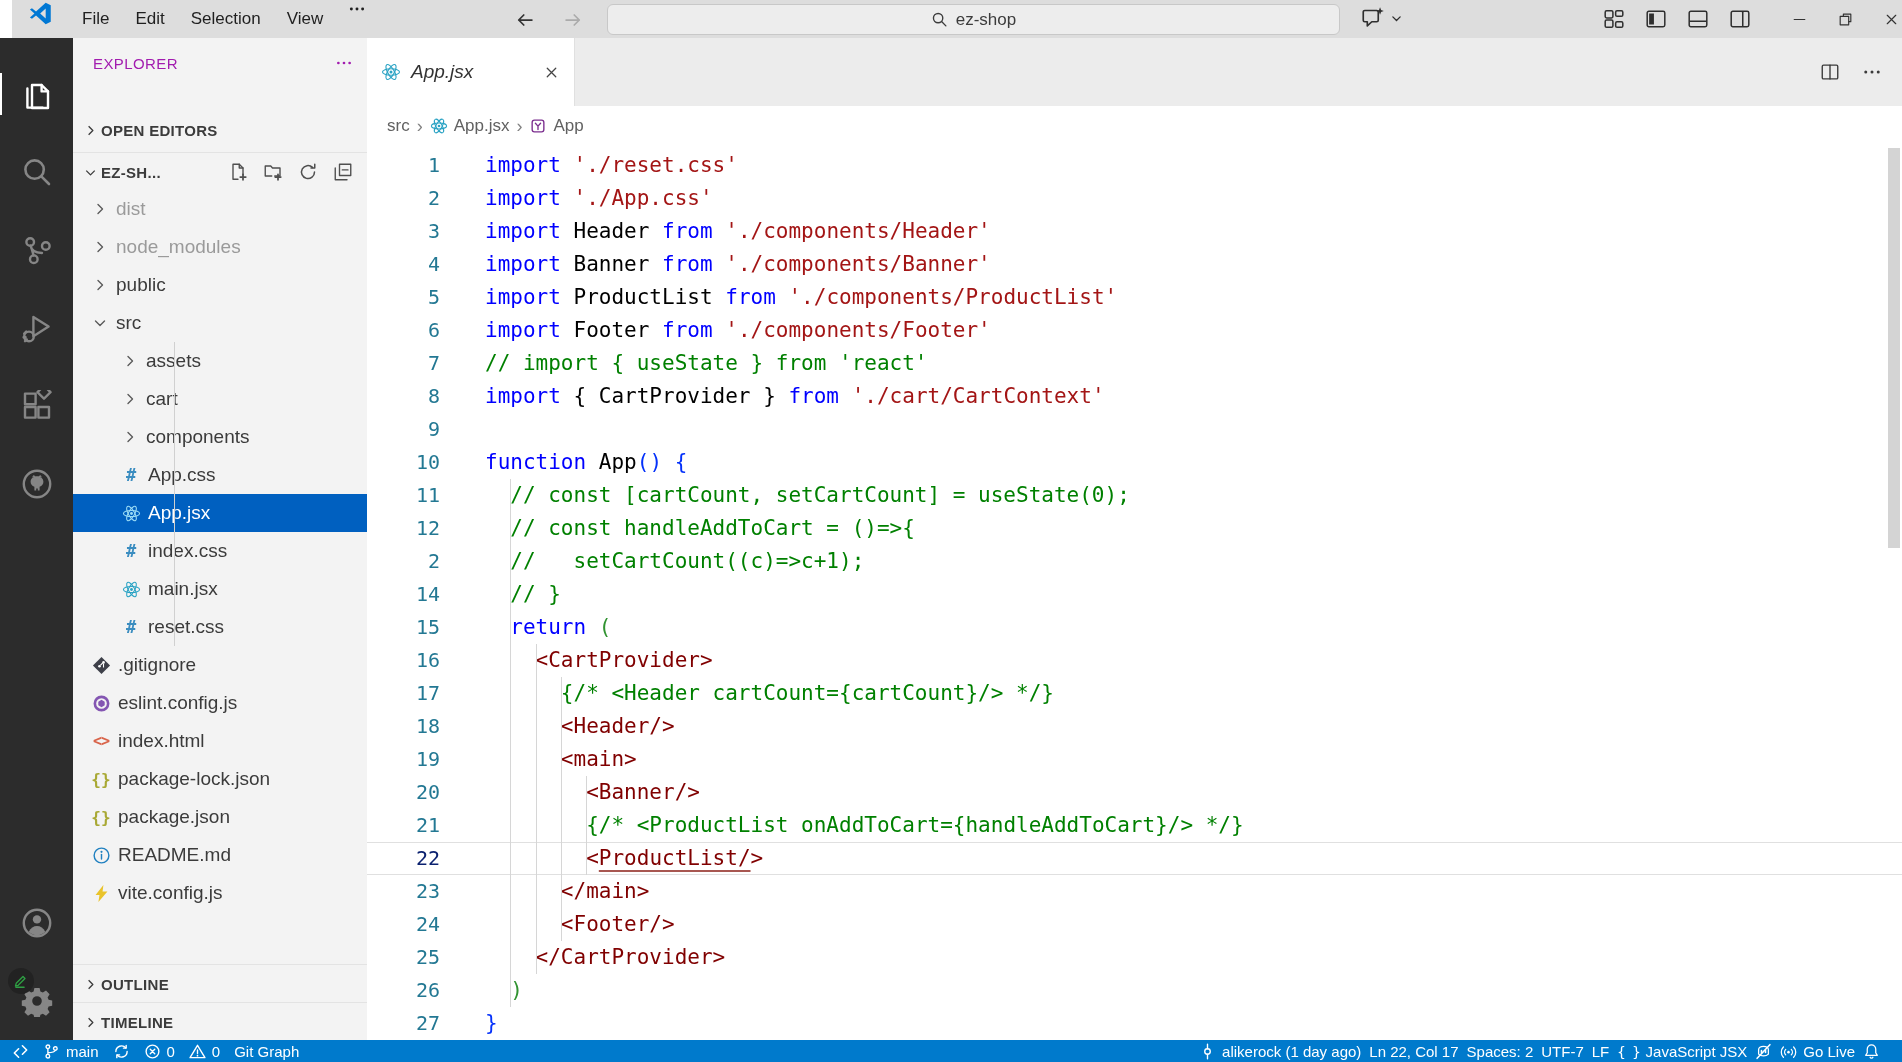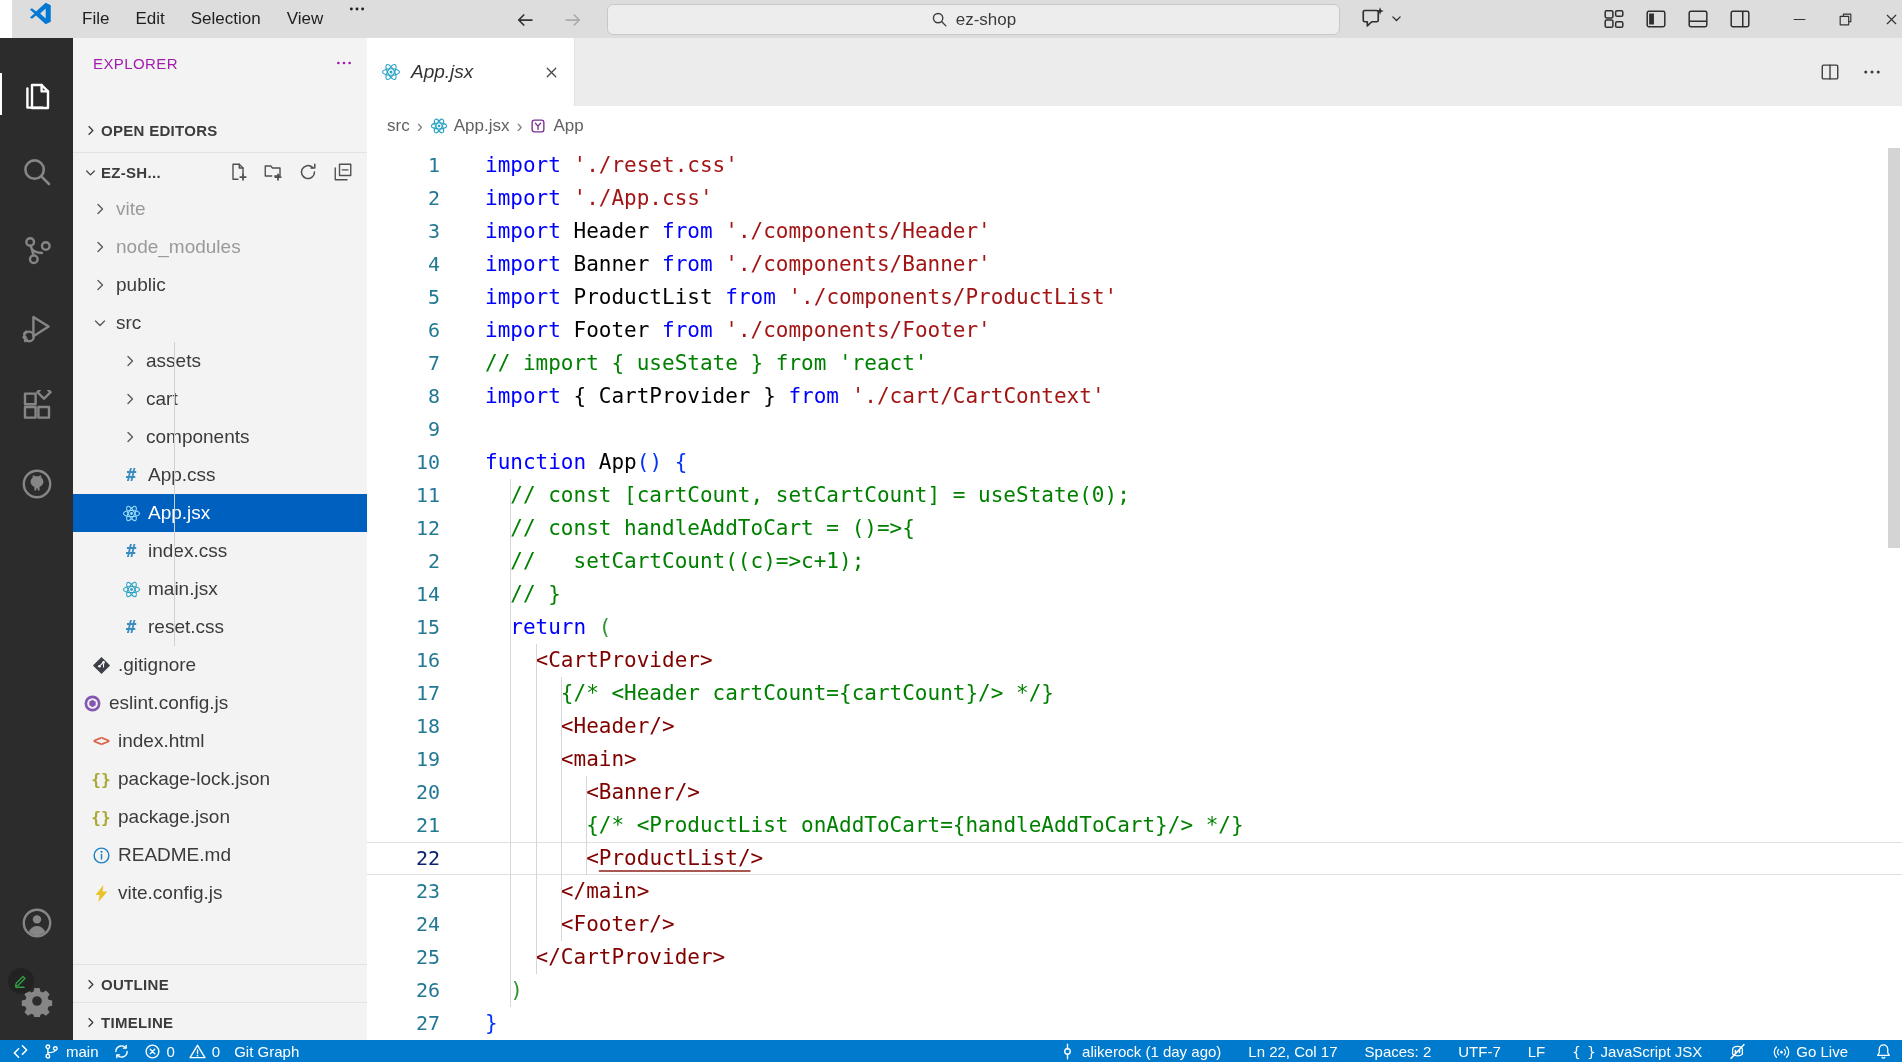--- a/index.html
+++ b/index.html
@@ -78,21 +78,21 @@
   .g{position:absolute;top:0;bottom:0;width:1px;background:#d6d6d6}
   .c-kw{color:#0000ff}.c-str{color:#a31515}.c-com{color:#008000}.c-tag{color:#800000}
   .c-pl{color:#000}.c-b1{color:#0431fa}.c-b2{color:#319331}
   .c-tagu{color:#800000;text-decoration:underline;text-decoration-color:#a85751;
           text-decoration-thickness:1.5px;text-underline-offset:5px}
   .scroll-thumb{position:absolute;right:2px;top:110px;width:12px;height:400px;background:#c9c9c9;opacity:.8}
   
   .statusbar{position:absolute;left:0;bottom:0;width:1902px;height:22px;background:var(--c-status);
              color:#fff;display:flex;align-items:center;justify-content:space-between;font-size:15px}
   .st-left{display:flex;align-items:center;gap:14px;padding-left:12px;height:100%}
-  .st-right{display:flex;align-items:flex-end;gap:27px;padding-right:10px;height:100%}
+  .st-right{display:flex;align-items:flex-end;gap:8px;padding-right:22px;height:100%}
   .st-item{display:flex;align-items:center;gap:6px;height:100%;white-space:nowrap}
   .braces-glyph{font-family:"DejaVu Sans Mono",monospace;font-size:14px;letter-spacing:-1px}
 </style>
 </head>
 <body style="--c-title: #dddddd; --c-activity: #2c2c2c; --c-side: #f3f3f3; --c-tabbar: #ececec; --c-status: #007acc; --c-sel: #0060c0;">
 
 <div class="titlebar">
   <span class="vslogo">
     <svg width="27" height="27" viewBox="0 0 24 24">
         <path fill="#0078d4" d="M17.5 2.5 22 4.6v14.8l-4.5 2.1-8.6-7.7-3.6 2.8-1.8-1 4-3.6-4-3.6 1.8-1 3.6 2.8 8.6-7.7zM17.5 7.6 12.6 12l4.9 4.4V7.6z"></path>
@@ -308,21 +308,21 @@
       </span>
   </div>
   <div class="indent-guide" id="tree-guide" style="top: 304px; height: 304px; left: 101px;"></div>
   <div class="tree" id="file-tree">
       <div class="tree-row dim" style="padding-left:15px">
         <span class="t-chev">
           <svg width="16" height="16" viewBox="0 0 16 16" fill="none" stroke="currentColor" stroke-width="1.4" stroke-linecap="round" stroke-linejoin="round">
             <path d="m6 3.5 4.5 4.5L6 12.5"></path>
           </svg>
         </span>
-        <span class="t-label">vite</span>
+        <span class="t-label">dist</span>
       </div>
       <div class="tree-row dim" style="padding-left:15px">
         <span class="t-chev">
           <svg width="16" height="16" viewBox="0 0 16 16" fill="none" stroke="currentColor" stroke-width="1.4" stroke-linecap="round" stroke-linejoin="round">
             <path d="m6 3.5 4.5 4.5L6 12.5"></path>
           </svg>
         </span>
         <span class="t-label">node_modules</span>
       </div>
       <div class="tree-row" style="padding-left:15px">
@@ -403,21 +403,21 @@
         <span class="t-icon">
           <svg width="19" height="19" viewBox="0 0 16 16">
             <path d="M8 .8 15.2 8 8 15.2.8 8z" fill="#3e4049"></path>
             <circle cx="6.3" cy="8.6" r="1.1" fill="#fff"></circle>
             <circle cx="9.7" cy="5.4" r="1.1" fill="#fff"></circle>
             <path d="M7 7.8 9 5.9M9.7 6.5v3.2" stroke="#fff" stroke-width="0.9"></path>
           </svg>
         </span>
         <span class="t-label">.gitignore</span>
       </div>
-      <div class="tree-row" style="padding-left:6px">
+      <div class="tree-row" style="padding-left:15px">
         <span class="t-icon">
           <svg width="19" height="19" viewBox="0 0 16 16">
             <circle cx="8" cy="8" r="5.6" fill="none" stroke="#8456b2" stroke-width="2.2"></circle>
             <path d="M8 4.9 10.7 6.5v3L8 11.1 5.3 9.5v-3z" fill="#8456b2"></path>
           </svg>
         </span>
         <span class="t-label">eslint.config.js</span>
       </div>
       <div class="tree-row" style="padding-left:15px">
         <span class="t-icon i-html">&lt;&gt;</span>

